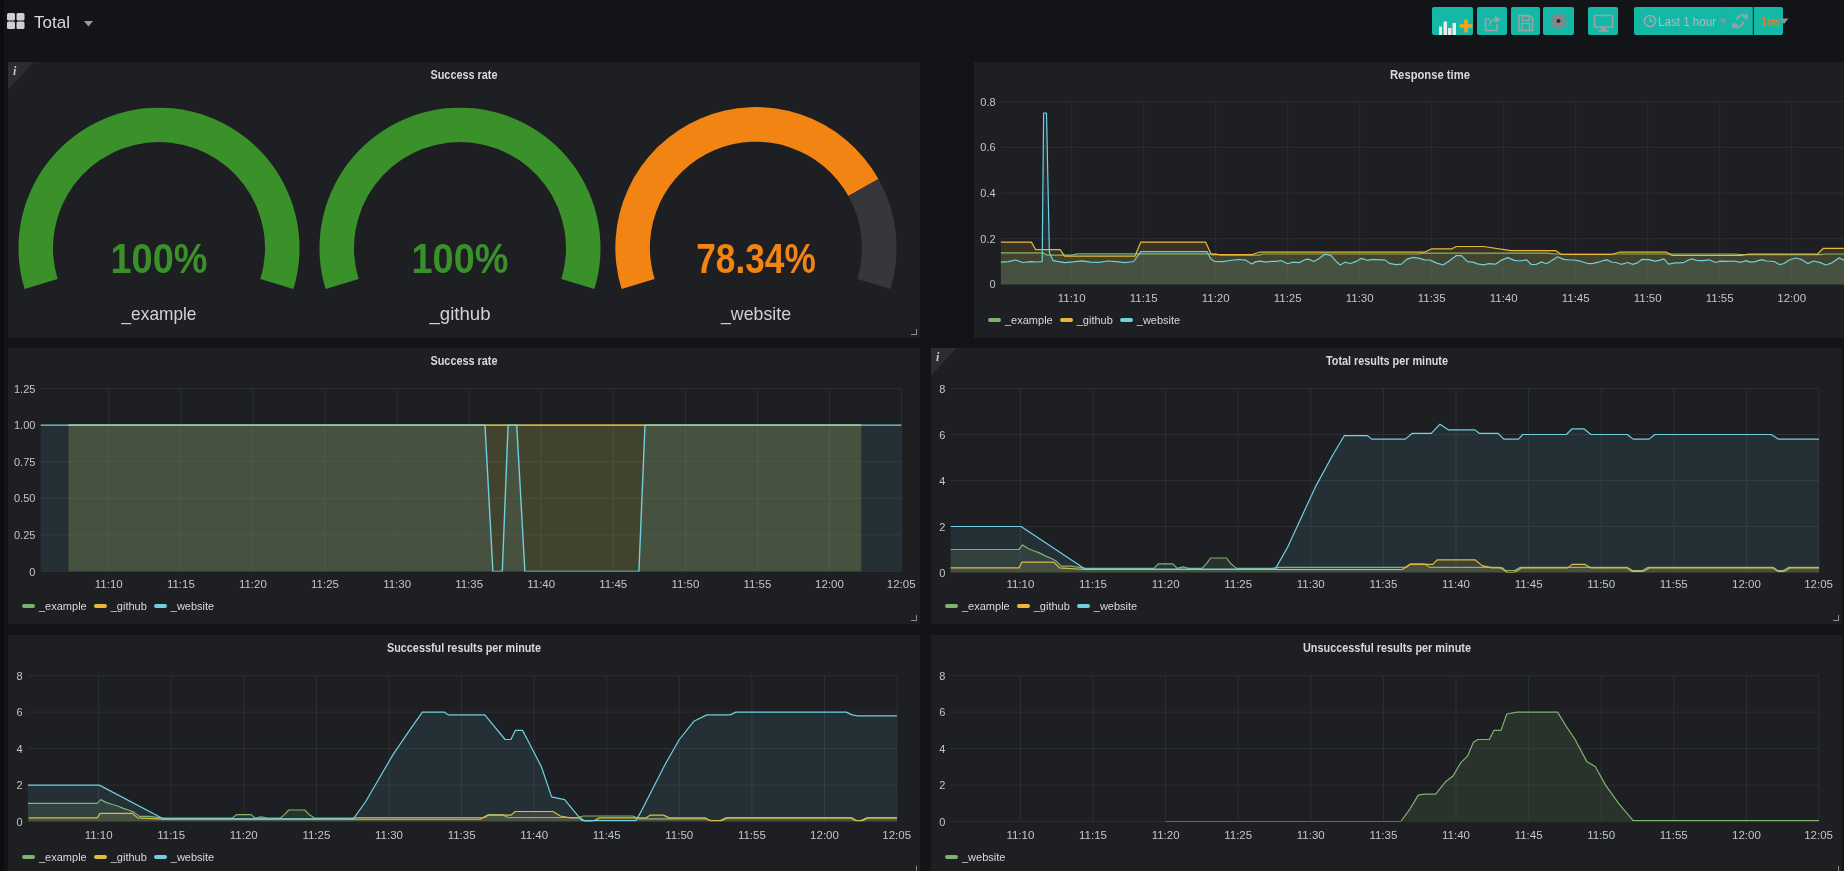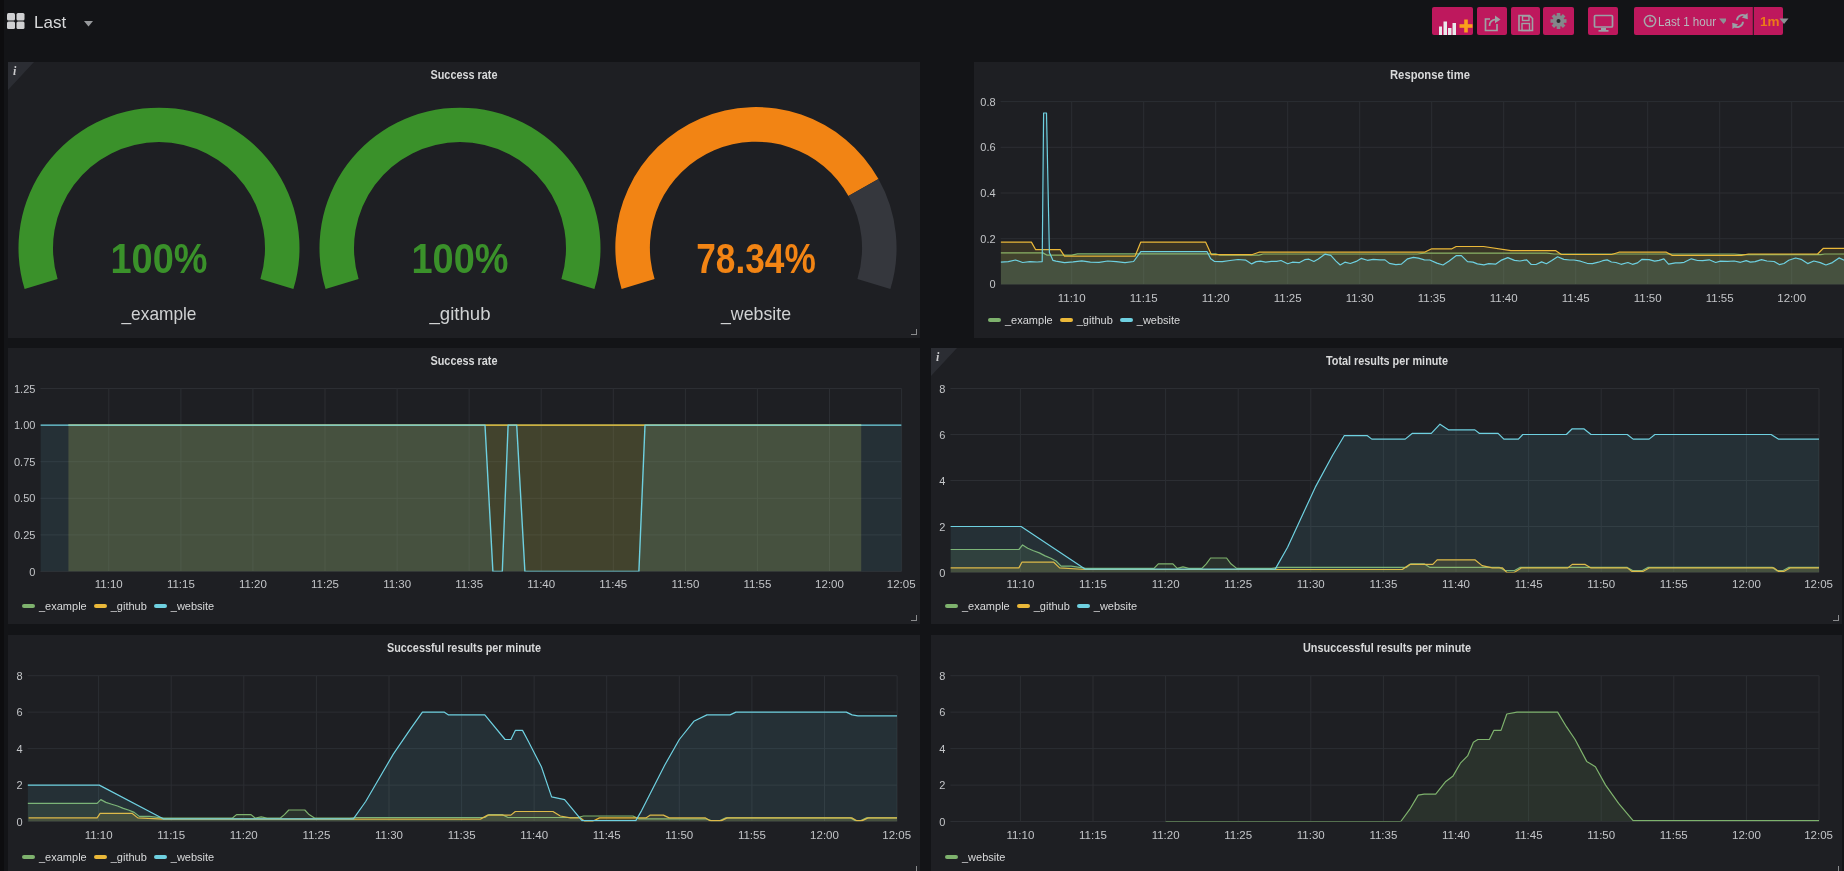--- a/index.html
+++ b/index.html
@@ -1,39 +1,39 @@
 <!DOCTYPE html>
 <html><head><meta charset="utf-8">
 <style>
 * { margin:0; padding:0; box-sizing:border-box; }
 html,body { width:1844px; height:871px; background:#131417; overflow:hidden;
   font-family:"Liberation Sans", sans-serif; position:relative; }
 .panel { position:absolute; background:#1e1f23; }
-.nbtn { position:absolute; top:7px; height:28px; background:#be185d; border-radius:2px; }
+.nbtn { position:absolute; top:7px; height:28px; background:#14b8a6; border-radius:2px; }
 .legend { position:absolute; left:14px; height:14px; display:flex; align-items:center;
   font-size:11px; color:#d8d9da; white-space:nowrap; }
 .li { display:flex; align-items:center; margin-right:7px; }
 .dash { display:inline-block; width:13px; height:4px; border-radius:2px; margin-right:4px; }
 .icorner { position:absolute; left:0; top:0; width:0; height:0;
   border-top:28px solid #2b2d33; border-right:26px solid transparent; }
 .iglyph { position:absolute; left:5px; top:2px; font-family:"Liberation Serif",serif;
   font-style:italic; font-weight:bold; font-size:12px; color:#c8c9cb; }
 .rsz { position:absolute; right:3px; bottom:3px; width:6px; height:6px;
   border-right:1.4px solid #8a8b8d; border-bottom:1.4px solid #8a8b8d; }
 .leftstrip { position:absolute; left:0; top:0; width:4px; height:871px; background:#0d0d0f; }
 </style></head>
 <body>
 <div style="position:absolute;left:0;top:0;width:1844px;height:40px">
 <svg width="20" height="18" style="position:absolute;left:7px;top:13px">
 <rect x="0" y="0" width="8" height="7.5" rx="1.5" fill="#cfd0d2"></rect>
 <rect x="9.5" y="0" width="8" height="7.5" rx="1.5" fill="#cfd0d2"></rect>
 <rect x="0" y="8.5" width="8" height="7.5" rx="1.5" fill="#cfd0d2"></rect>
 <rect x="9.5" y="8.5" width="8" height="7.5" rx="1.5" fill="#cfd0d2"></rect>
 </svg>
-<div style="position:absolute;left:34px;top:13px;font-size:17px;color:#d8d9da">Last</div>
+<div style="position:absolute;left:34px;top:13px;font-size:17px;color:#d8d9da">Total</div>
 <svg width="10" height="6" style="position:absolute;left:84px;top:21px">
       <path d="M0 0 L9 0 L4.5 5.5 Z" fill="#97999c"></path>
     </svg>
 <div class="nbtn" style="left:1432px;width:41px"><svg width="41" height="28">
         <rect x="7" y="19.5" width="3" height="8.5" fill="#e8eaec"></rect>
         <rect x="11.5" y="14.5" width="3.5" height="13.5" fill="#e8eaec"></rect>
         <rect x="16" y="21" width="3.5" height="7" fill="#e8eaec"></rect>
         <rect x="20.5" y="16" width="3.5" height="12" fill="#e8eaec"></rect>
         <rect x="27.5" y="17.2" width="13" height="3.6" fill="#fba01c"></rect>
         <rect x="32.2" y="12.5" width="3.6" height="13" fill="#fba01c"></rect>

